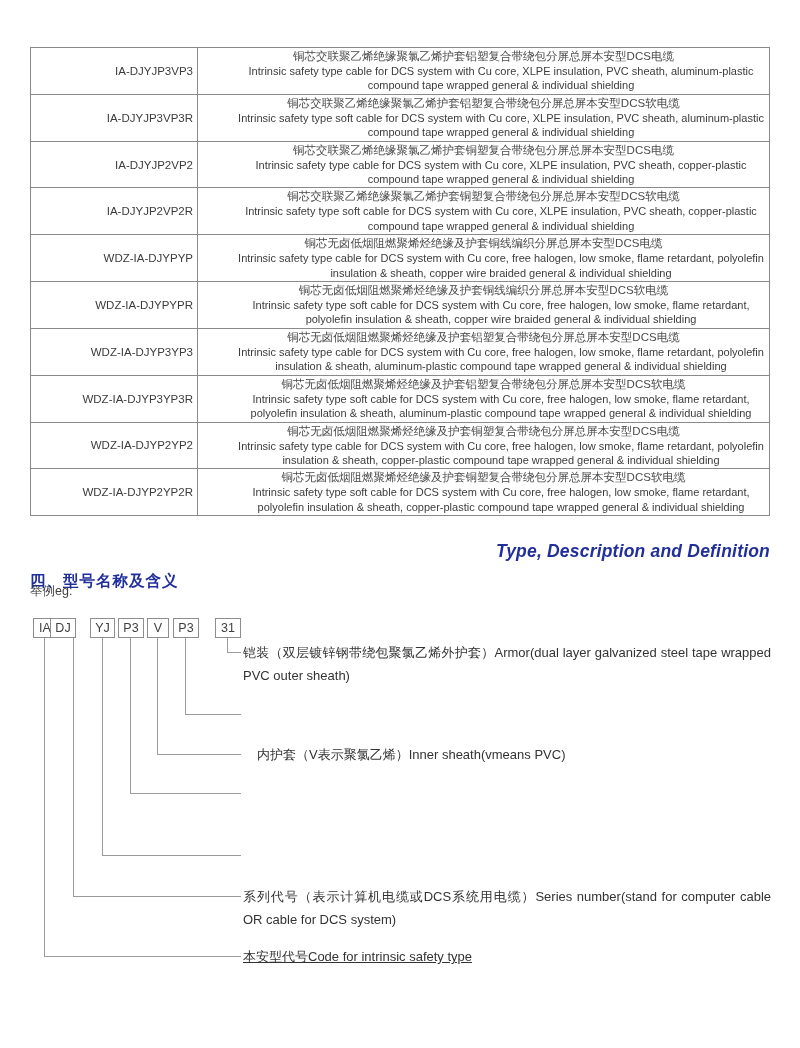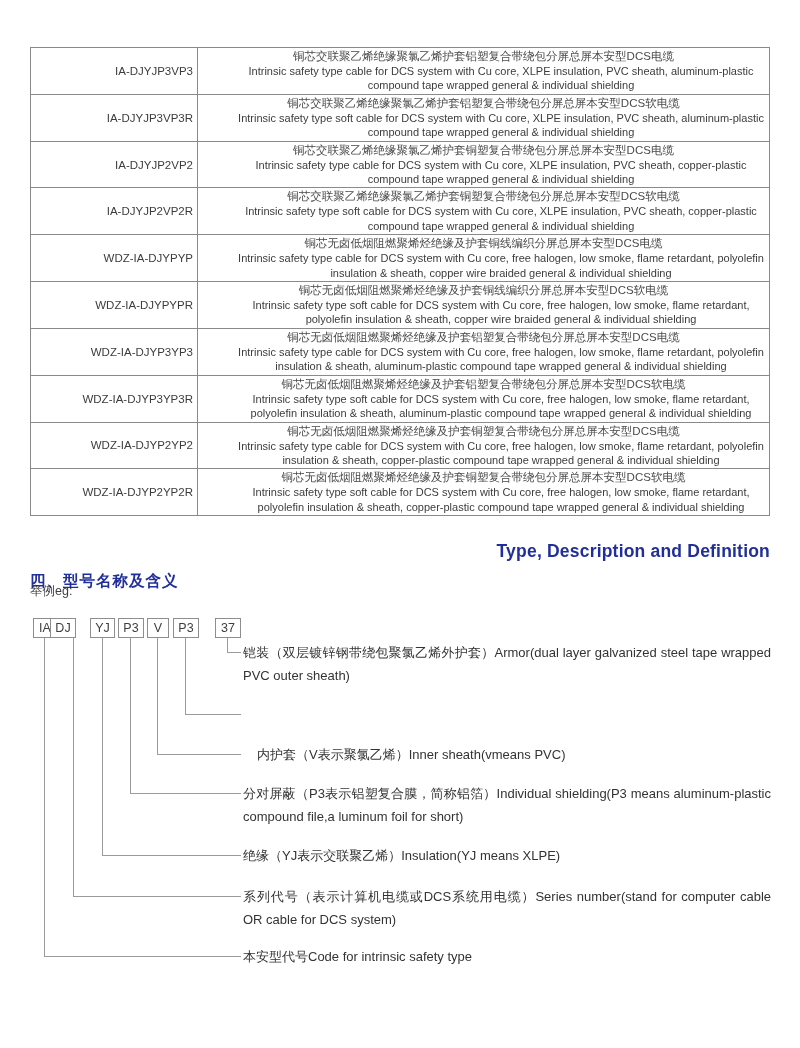--- a/index.html
+++ b/index.html
@@ -36,20 +36,21 @@
   
   .sec-title-cn{
     position:absolute;left:30px;top:571px;margin:0;
     font-size:15.5px;font-weight:bold;color:#202f9a;
     letter-spacing:1px;
   }
   .sec-title-en{
     position:absolute;right:30px;top:541px;margin:0;
     font-size:17.5px;font-weight:bold;color:#202f9a;
     letter-spacing:.2px;
+    font-style:italic;
   }
   .example{
     position:absolute;left:30px;top:583px;
     font-size:12.5px;color:#3f3f3f;
   }
 
   
   .diagram{position:absolute;left:0;top:0;width:692px;height:1048px;}
   .code-box{
     position:absolute;top:618px;height:18px;line-height:18px;
@@ -150,39 +151,37 @@
   <div class="example">举例eg:</div>
 
   <div class="diagram">
 
     <div class="code-box" style="left:33px;width:22px;">IA</div>
     <div class="code-box" style="left:50px;width:24px;">DJ</div>
     <div class="code-box" style="left:90px;width:23px;">YJ</div>
     <div class="code-box" style="left:118px;width:24px;">P3</div>
     <div class="code-box" style="left:147px;width:20px;">V</div>
     <div class="code-box" style="left:173px;width:24px;">P3</div>
-    <div class="code-box" style="left:215px;width:24px;">37</div>
+    <div class="code-box" style="left:215px;width:24px;">31</div>
 
     <div class="vline" style="left:227px;top:638px;height:14px;"></div>
     <div class="vline" style="left:185px;top:638px;height:76px;"></div>
     <div class="vline" style="left:157px;top:638px;height:116px;"></div>
     <div class="vline" style="left:130px;top:638px;height:155px;"></div>
     <div class="vline" style="left:102px;top:638px;height:217px;"></div>
     <div class="vline" style="left:73px;top:638px;height:258px;"></div>
     <div class="vline" style="left:44px;top:638px;height:318px;"></div>
 
     <div class="hline" style="left:227px;top:652px;width:14px;"></div>
     <div class="hline" style="left:185px;top:714px;width:56px;"></div>
     <div class="hline" style="left:157px;top:754px;width:84px;"></div>
     <div class="hline" style="left:130px;top:793px;width:111px;"></div>
     <div class="hline" style="left:102px;top:855px;width:139px;"></div>
     <div class="hline" style="left:73px;top:896px;width:168px;"></div>
     <div class="hline" style="left:44px;top:956px;width:197px;"></div>
 
     <p class="dlabel" style="top:641px;"><span>铠装（双层镀锌钢带绕包聚氯乙烯外护套）</span><span>Armor(dual layer galvanized steel tape wrapped PVC outer sheath)</span></p>
     <p class="dlabel" style="top:743px;margin-left:14px;"><span>内护套（V表示聚氯乙烯）</span><span>Inner sheath(vmeans PVC)</span></p>
-    <p class="dlabel" style="top:782px;"><span>分对屏蔽（P3表示铝塑复合膜，简称铝箔）</span><span>Individual shielding(P3 means aluminum-plastic compound file,a luminum foil for short)</span></p>
-    <p class="dlabel" style="top:844px;"><span>绝缘（YJ表示交联聚乙烯）</span><span>Insulation(YJ means XLPE)</span></p>
     <p class="dlabel" style="top:885px;"><span>系列代号（表示计算机电缆或DCS系统用电缆）</span><span>Series number(stand for computer cable OR cable for DCS system)</span></p>
-    <p class="dlabel" style="top:945px;"><span>本安型代号</span><span>Code for intrinsic safety type</span></p>
+    <p class="dlabel" style="top:945px;text-decoration:underline;"><span>本安型代号</span><span>Code for intrinsic safety type</span></p>
 
   </div>
 </div>
 
 </body></html>

